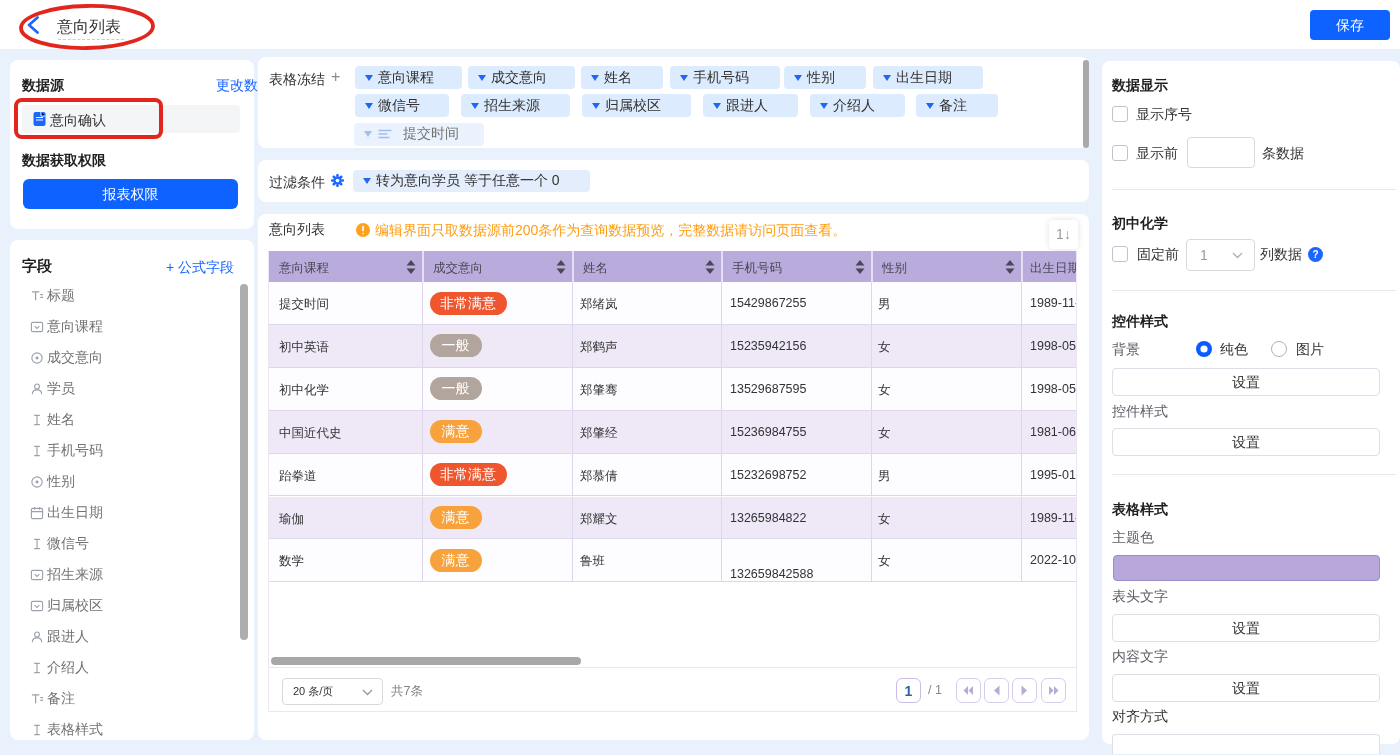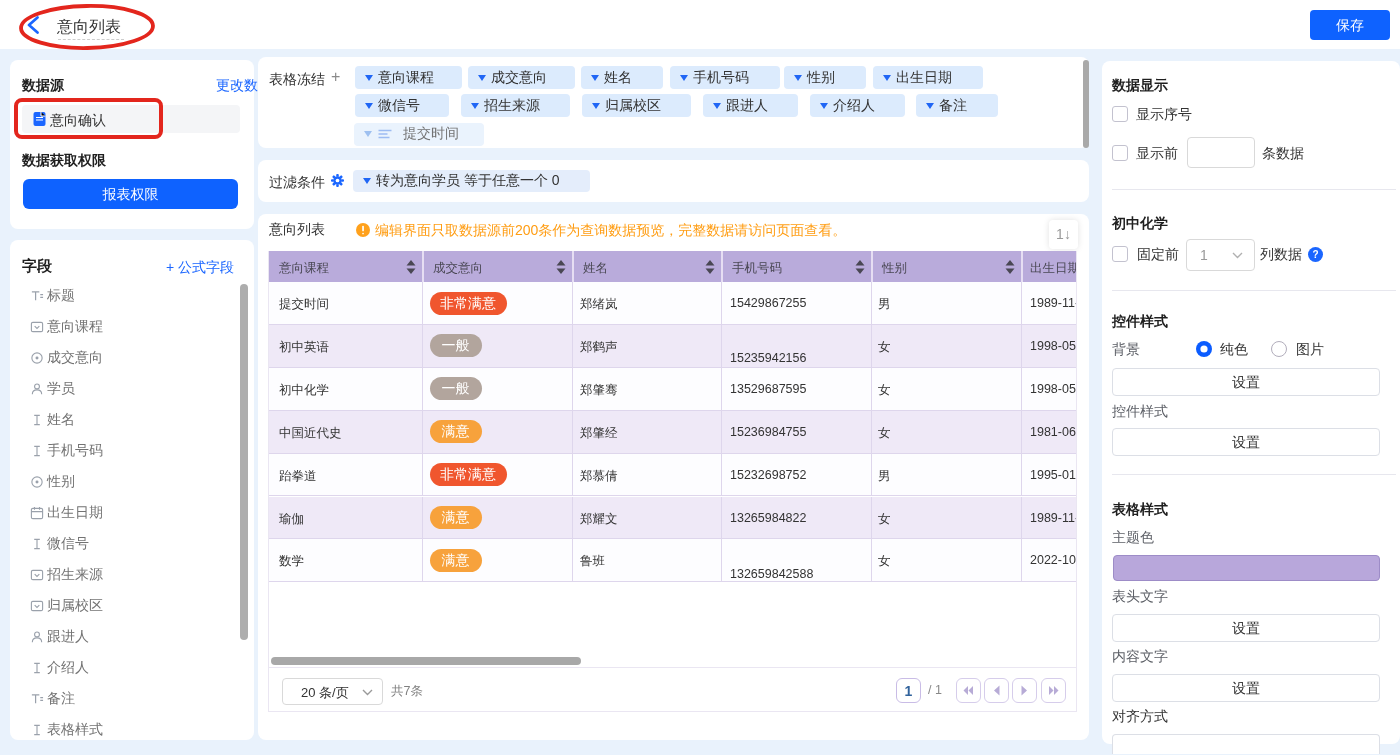--- a/index.html
+++ b/index.html
@@ -290,21 +290,21 @@
       <div style="position:absolute;left:609px;top:45.5px;white-space:nowrap;">男</div>
       <div style="position:absolute;left:752px;top:31.5px;width:1px;height:42.9px;background:#ded6ec;"></div>
       <div style="position:absolute;left:761px;top:45.5px;white-space:nowrap;">1989-11-2</div>
       <div style="position:absolute;left:0;top:74.4px;width:810px;height:42.9px;background:#efe9f7;border-bottom:1px solid #ded6ec;"></div>
       <div style="position:absolute;left:10px;top:88.4px;white-space:nowrap;">初中英语</div>
       <div style="position:absolute;left:153px;top:74.4px;width:1px;height:42.9px;background:#ded6ec;"></div>
       <div style="position:absolute;left:160.5px;top:83.9px;width:52px;height:23px;background:#b2a59d;border-radius:11.5px;color:#fff;text-align:center;line-height:23px;font-size:14px;">一般</div>
       <div style="position:absolute;left:303px;top:74.4px;width:1px;height:42.9px;background:#ded6ec;"></div>
       <div style="position:absolute;left:311px;top:88.4px;white-space:nowrap;">郑鹤声</div>
       <div style="position:absolute;left:452px;top:74.4px;width:1px;height:42.9px;background:#ded6ec;"></div>
-      <div style="position:absolute;left:461px;top:88.4px;white-space:nowrap;margin-top:12px;">15235942156</div>
+      <div style="position:absolute;left:461px;top:88.4px;white-space:nowrap;">15235942156</div>
       <div style="position:absolute;left:602px;top:74.4px;width:1px;height:42.9px;background:#ded6ec;"></div>
       <div style="position:absolute;left:609px;top:88.4px;white-space:nowrap;">女</div>
       <div style="position:absolute;left:752px;top:74.4px;width:1px;height:42.9px;background:#ded6ec;"></div>
       <div style="position:absolute;left:761px;top:88.4px;white-space:nowrap;">1998-05-1</div>
       <div style="position:absolute;left:0;top:117.30000000000001px;width:810px;height:42.9px;background:#fdfdff;border-bottom:1px solid #ded6ec;"></div>
       <div style="position:absolute;left:10px;top:131.3px;white-space:nowrap;">初中化学</div>
       <div style="position:absolute;left:153px;top:117.30000000000001px;width:1px;height:42.9px;background:#ded6ec;"></div>
       <div style="position:absolute;left:160.5px;top:126.80000000000001px;width:52px;height:23px;background:#b2a59d;border-radius:11.5px;color:#fff;text-align:center;line-height:23px;font-size:14px;">一般</div>
       <div style="position:absolute;left:303px;top:117.30000000000001px;width:1px;height:42.9px;background:#ded6ec;"></div>
       <div style="position:absolute;left:311px;top:131.3px;white-space:nowrap;">郑肇骞</div>
@@ -358,21 +358,21 @@
       <div style="position:absolute;left:311px;top:302.90000000000003px;white-space:nowrap;">鲁班</div>
       <div style="position:absolute;left:452px;top:288.90000000000003px;width:1px;height:42.9px;background:#ded6ec;"></div>
       <div style="position:absolute;left:461px;top:316px;white-space:nowrap;">132659842588</div>
       <div style="position:absolute;left:602px;top:288.90000000000003px;width:1px;height:42.9px;background:#ded6ec;"></div>
       <div style="position:absolute;left:609px;top:302.90000000000003px;white-space:nowrap;">女</div>
       <div style="position:absolute;left:752px;top:288.90000000000003px;width:1px;height:42.9px;background:#ded6ec;"></div>
       <div style="position:absolute;left:761px;top:302.90000000000003px;white-space:nowrap;">2022-10-1</div>
       <div style="position:absolute;left:2px;top:406.5px;width:310px;height:8px;background:#a8a8a8;border-radius:4px;"></div>
       <div style="position:absolute;left:0;top:416.5px;width:809px;height:45px;border-top:1px solid #eae6f2;background:#fff;"></div>
       <div style="position:absolute;left:13px;top:427.5px;width:101px;height:27px;border:1px solid #d9d9d9;border-radius:4px;"></div>
-      <div style="position:absolute;left:32px;top:433.5px;font-size:13px;">20 条/页</div>
+      <div style="position:absolute;left:24px;top:433.5px;font-size:11px;">20 条/页</div>
       <svg style="position:absolute;left:93px;top:438.5px;" width="11" height="7" viewBox="0 0 11 7">
         <path d="M1 1l4.5 4.5L10 1" fill="none" stroke="#9a9a9a" stroke-width="1.4"></path>
       </svg>
       <div style="position:absolute;left:122px;top:432.5px;color:#808080;">共7条</div>
       <div style="position:absolute;left:627px;top:427.5px;width:25px;height:25px;border:1px solid #c9bce6;border-radius:6px;color:#31639c;font-weight:bold;text-align:center;line-height:25px;font-size:14px;">1</div>
       <div style="position:absolute;left:659px;top:432.5px;color:#888;">/ 1</div>
       <div style="position:absolute;left:687px;top:427.5px;width:25px;height:25px;border:1px solid #d6cdeb;border-radius:6px;"></div>
       <svg style="position:absolute;left:694px;top:434.5px;" width="11" height="11" viewBox="0 0 11 11">
         <path d="M5 1L0.5 5.5L5 10z" fill="#b7abd6"></path>
         <path d="M10 1L5.5 5.5L10 10z" fill="#b7abd6"></path>

